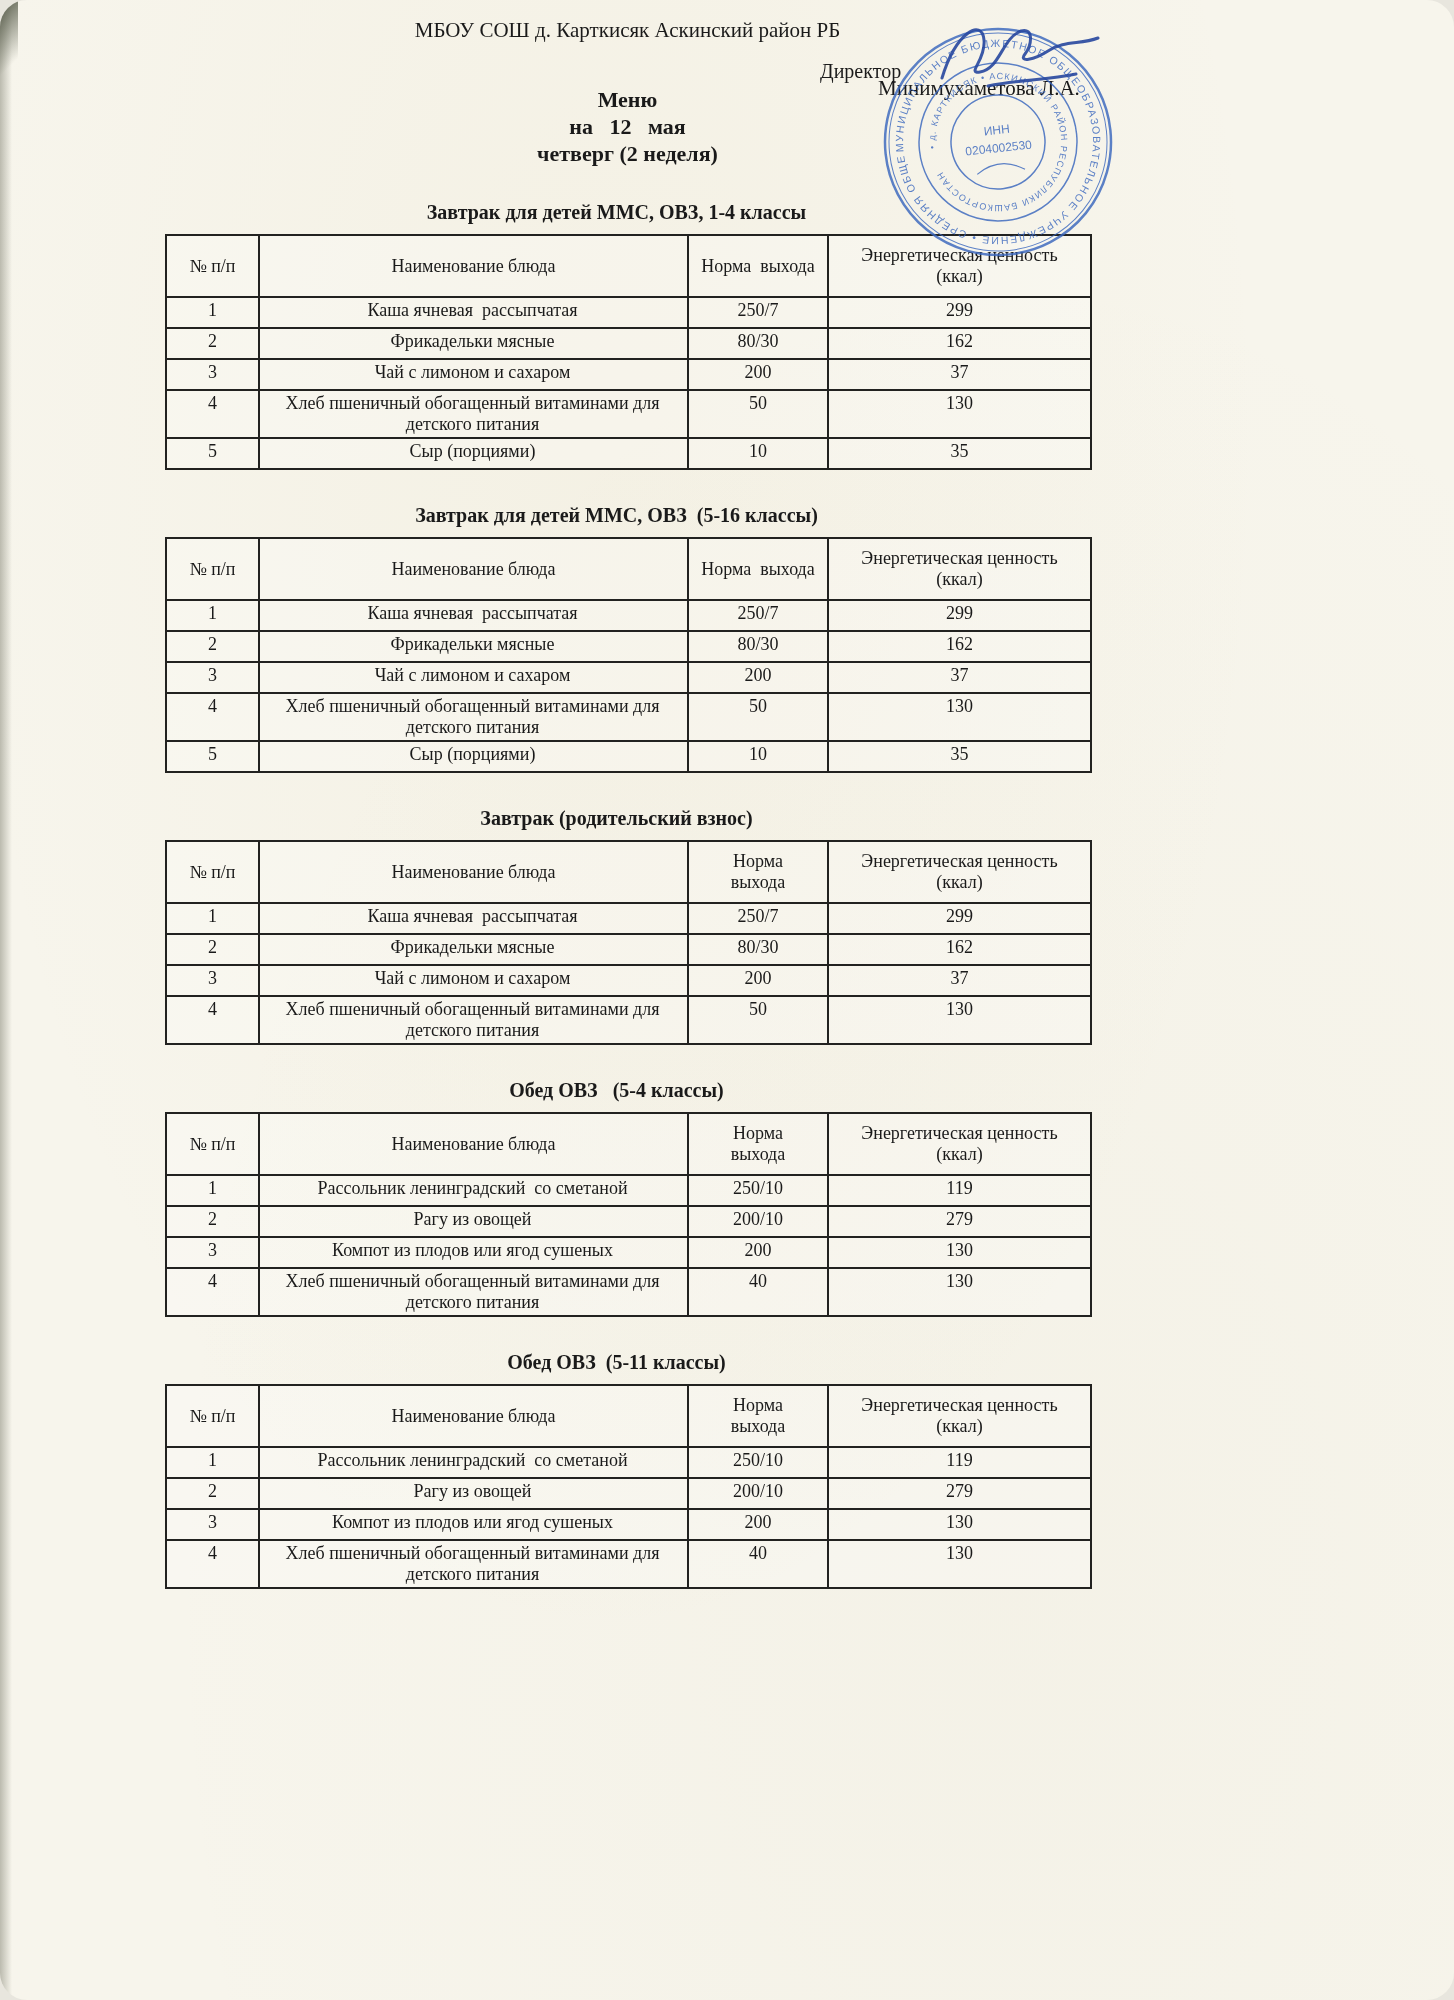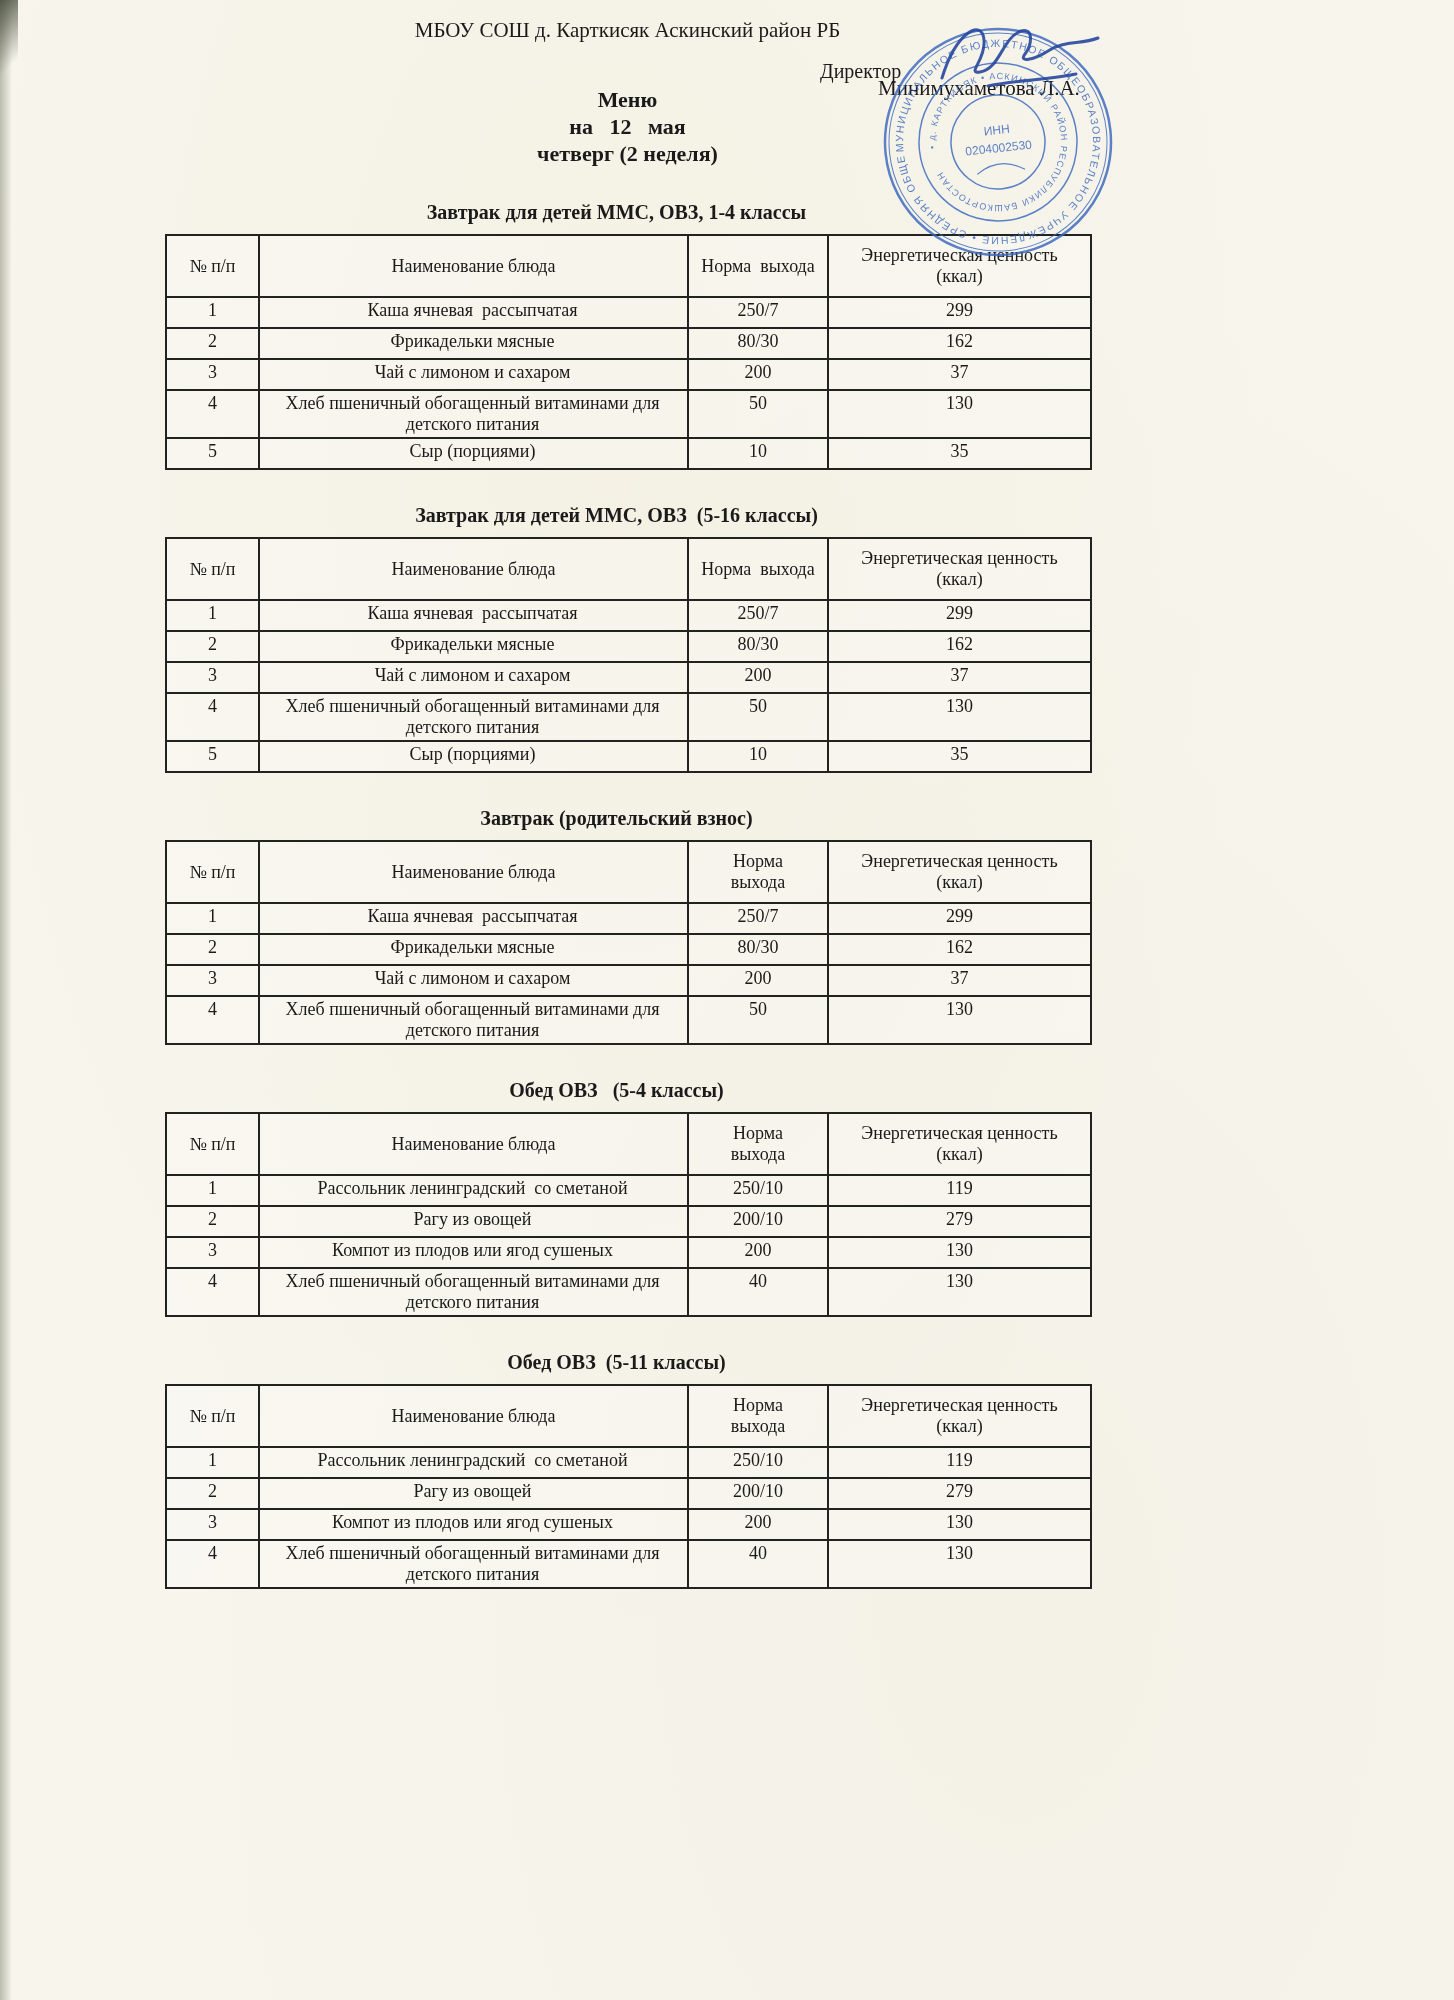--- a/index.html
+++ b/index.html
@@ -8,20 +8,21 @@
     width: 1454px;
     height: 2000px;
     margin: 0 auto;
     background:
       radial-gradient(ellipse at 42% 22%, rgba(205,185,125,0.07), transparent 55%),
       radial-gradient(ellipse at 70% 80%, rgba(190,180,140,0.05), transparent 60%),
       #f7f5ec;
     font-family: "Liberation Serif", "DejaVu Serif", serif;
     color: #1a1a1a;
     overflow: hidden;
+    border-radius: 27px;
   }
   
   .scan-edge-left {
     position: absolute; left: 0; top: 0; width: 12px; height: 100%;
     background: linear-gradient(to right, rgba(90,92,75,0.38), rgba(90,92,75,0));
     pointer-events: none;
   }
   .scan-corner-tl {
     position: absolute; left: 0; top: 0; width: 18px; height: 84px;
     background: linear-gradient(135deg, #555a48 0%, rgba(85,90,72,0) 75%);

